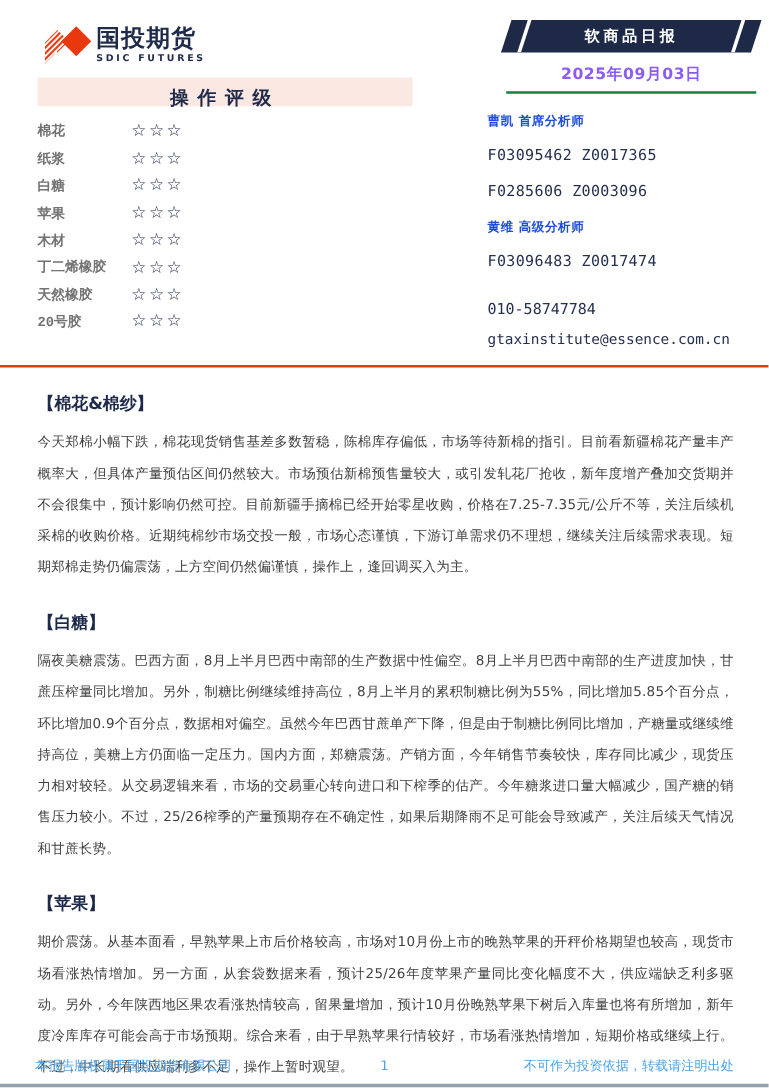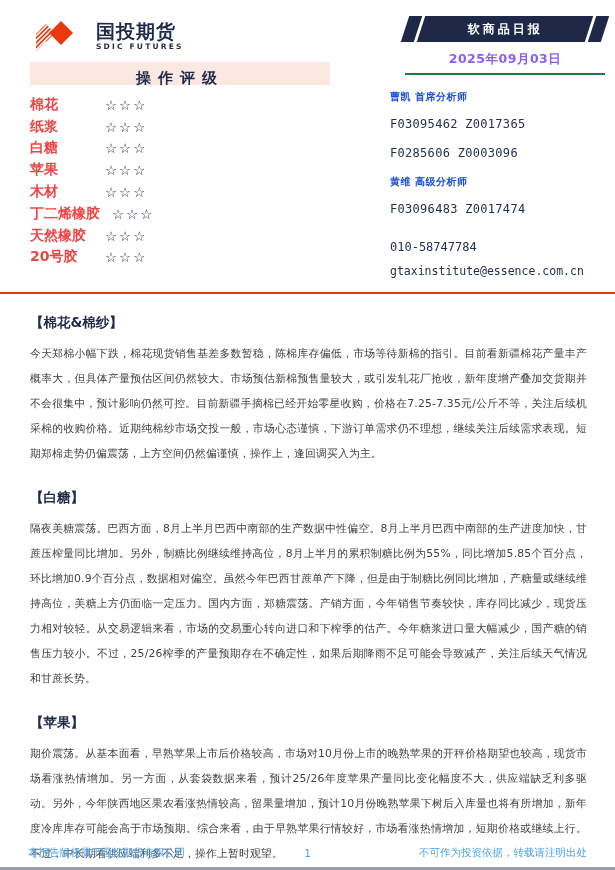--- a/index.html
+++ b/index.html
@@ -7,21 +7,21 @@
   body { font-family: "DejaVu Sans", sans-serif; }
   .page {
     position: relative;
     width: 615px; height: 870px;
     background: #ffffff;
     overflow: hidden;
     border-bottom: 3px solid #97a0aa;
   }
 
   
-  .logo { position: absolute; top: 18px; left: 28px; display: flex; align-items: center; gap: 20px; }
+  .logo { position: absolute; top: 18px; left: 28px; display: flex; align-items: center; gap: 1px; }
   .logo-text .brand-cn { font-size: 19px; font-weight: 800; color: #1e2a4a; letter-spacing: 1px; line-height: 20px; }
   .logo-text .brand-en { font-size: 7.5px; font-weight: 700; color: #1e2a4a; letter-spacing: 2.2px; margin-top: 1px; }
 
   
   .header-right { position: absolute; top: 16px; left: 405px; width: 200px; }
   .banner {
     position: relative; height: 26px; background: #1e2947;
     transform: skewX(-18deg);
     display: flex; align-items: center; justify-content: center;
     overflow: hidden;
@@ -41,21 +41,21 @@
 
   
   .left-col { position: absolute; top: 62px; left: 30px; width: 300px; }
   .ratings-title {
     height: 23px; line-height: 33px; text-align: center;
     background: #fbe8e3; color: #1e2a4a;
     font-size: 15px; font-weight: 800; letter-spacing: 7px;
   }
   .ratings-list { margin-top: 9px; }
   .rating-row { display: flex; align-items: center; height: 21.8px; }
-  .r-name { min-width: 63px; margin-right: 12px; font-size: 14px; font-weight: 700; color: #ef4444; white-space: nowrap; }
+  .r-name { min-width: 63px; margin-right: 12px; font-size: 11px; font-weight: 700; color: #737373; white-space: nowrap; font-family: Liberation Mono, monospace; }
   .r-stars { font-size: 13.5px; color: #1e2a4a; letter-spacing: 2px; font-weight: 700; }
 
   
   .right-col { position: absolute; top: 90px; left: 390px; width: 222px; }
   .analyst-name { font-size: 10px; font-weight: 700; color: #1d4ed8; margin-bottom: 13px; letter-spacing: 0.5px; }
   .analyst-codes { font-family: "DejaVu Sans Mono", monospace; font-size: 12px; color: #25304e; margin-bottom: 15px; letter-spacing: 0.3px; }
   .contact-phone { font-family: "DejaVu Sans Mono", monospace; font-size: 12px; color: #25304e; margin-top: 24px; }
   .contact-email { font-family: "DejaVu Sans Mono", monospace; font-size: 11.5px; color: #25304e; margin-top: 10px; }
 
   

